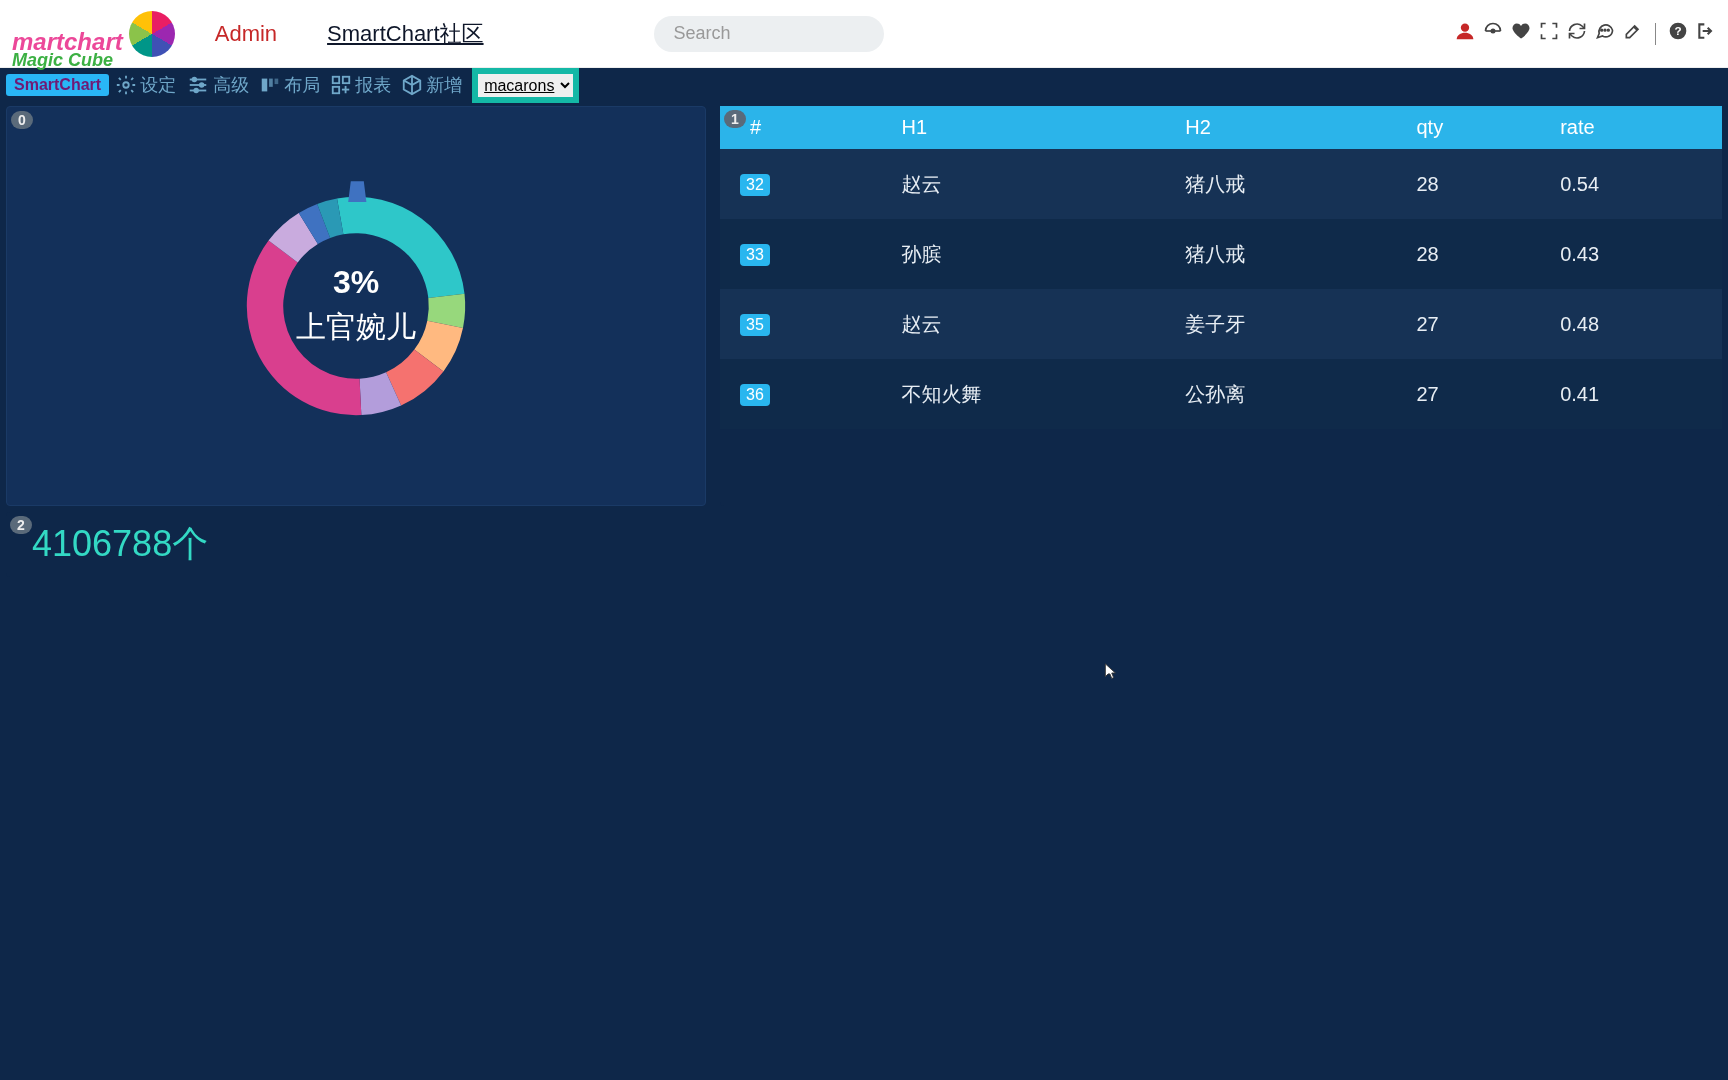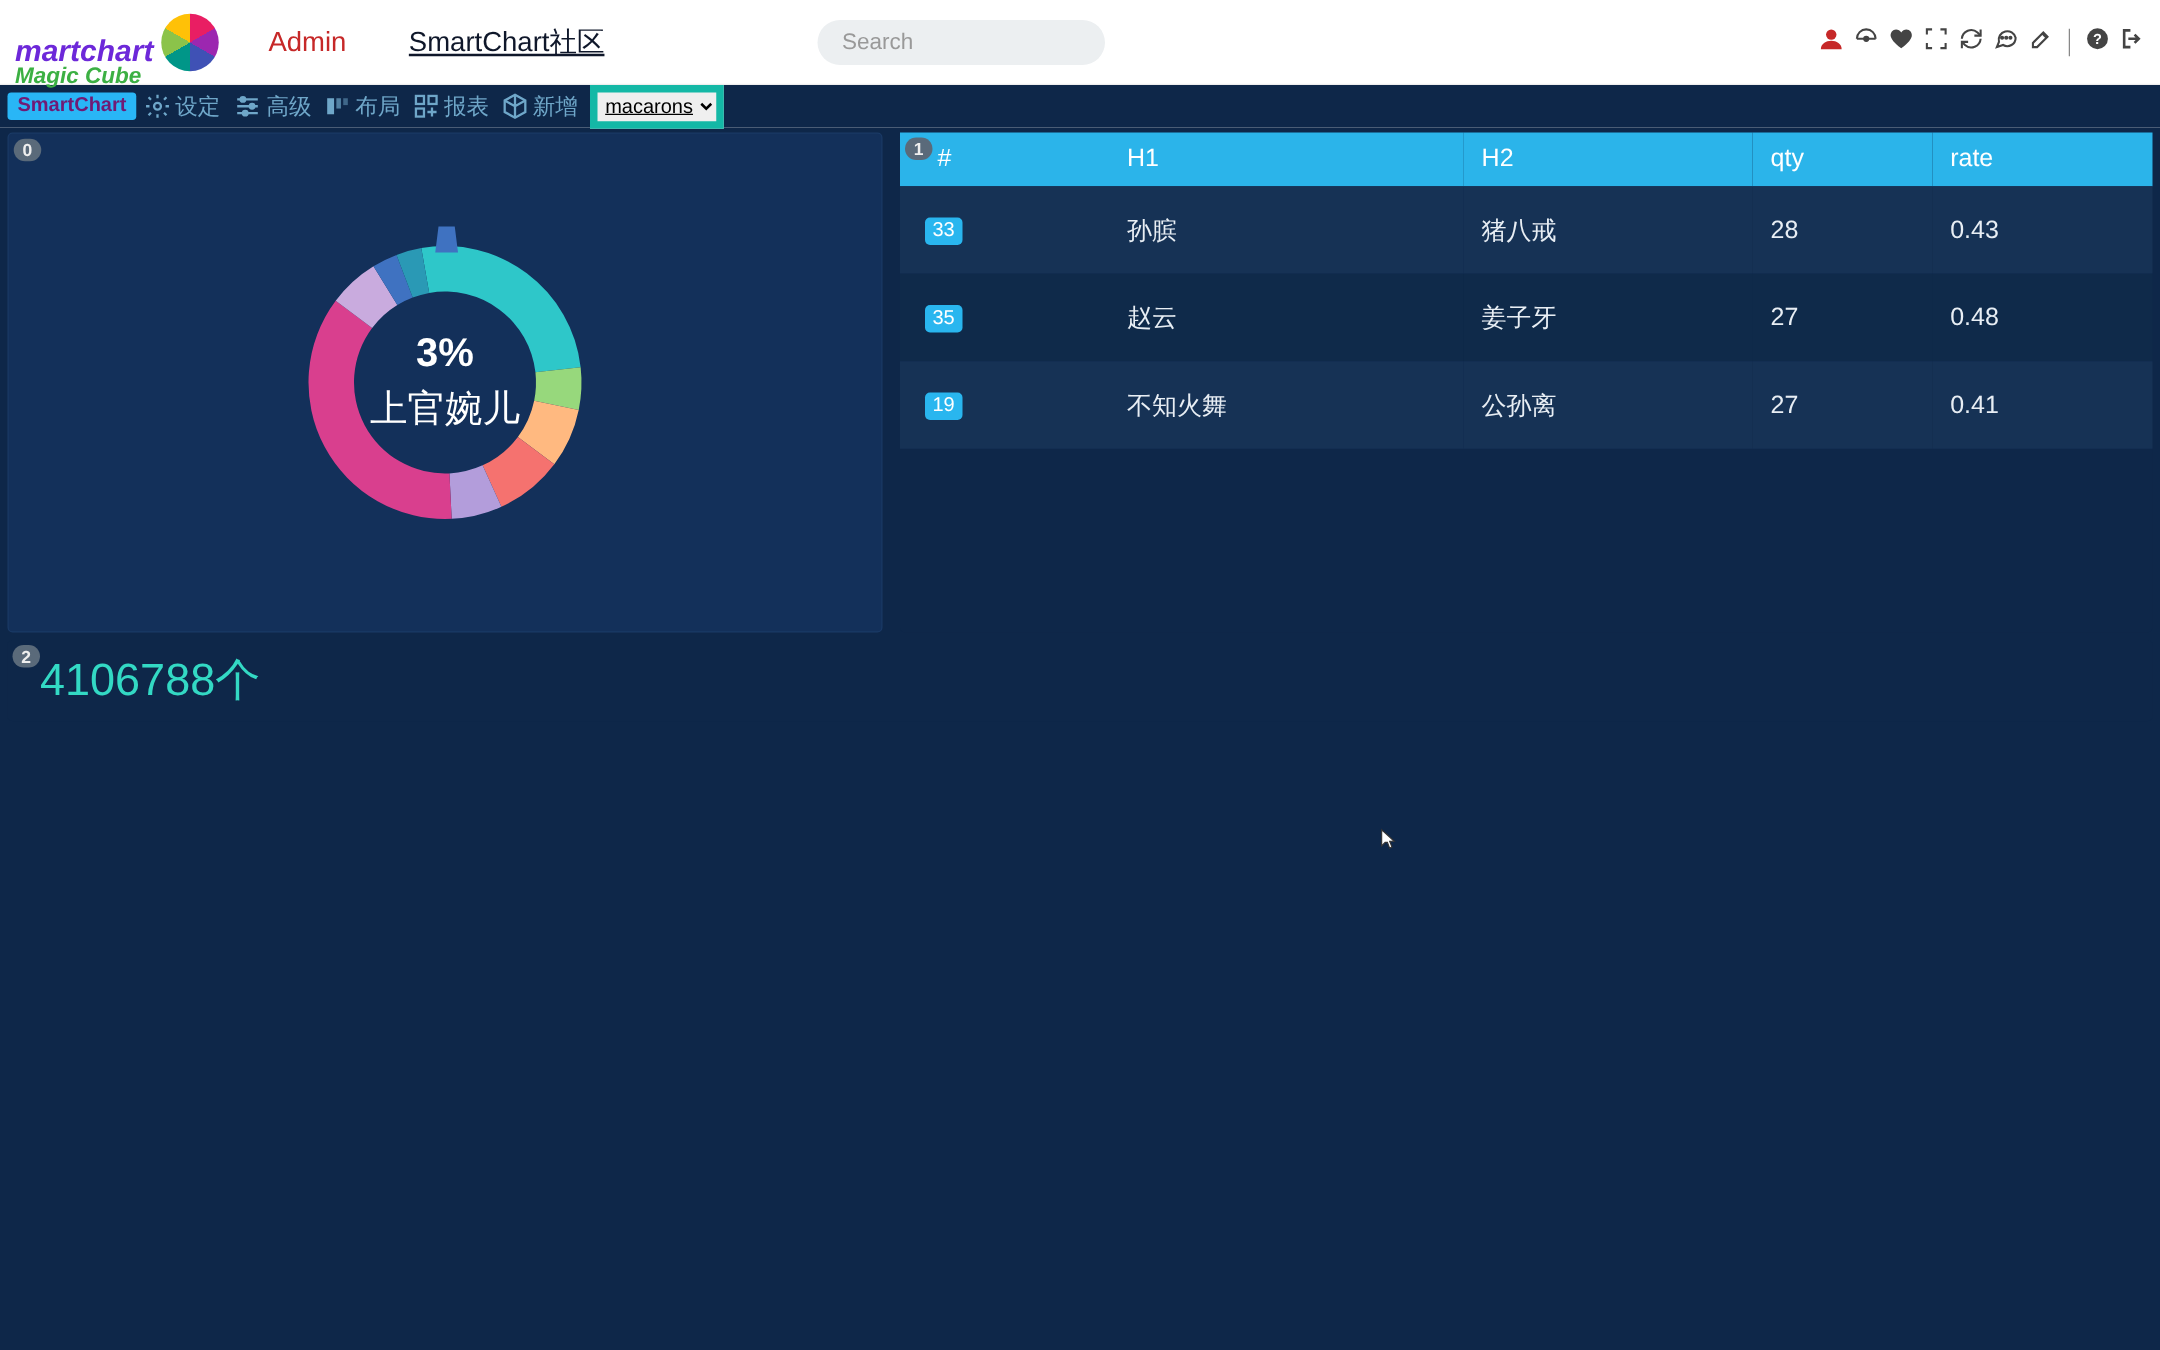--- a/index.html
+++ b/index.html
@@ -2,21 +2,21 @@
 <html><head>
 <meta charset="utf-8">
 <style>
 * { margin: 0; padding: 0; box-sizing: border-box; font-family: -apple-system, BlinkMacSystemFont, "Segoe UI", Arial, sans-serif; }
 body { width: 1728px; height: 1080px; background: #fff; overflow: hidden; }
 
 
 .topbar { height: 68px; background: #fff; display: flex; align-items: center; padding: 0 12px; border-bottom: 1px solid #eee; }
 .logo { display: flex; align-items: center; margin-right: 40px; }
 .logo-text { font-size: 24px; font-weight: bold; font-style: italic; line-height: 0.9; }
-.logo-text .line1 { color: #6d28d9; margin-top: 32px; }
+.logo-text .line1 { color: #ec4899; margin-top: 32px; }
 .logo-text .line2 { color: #3cb043; font-size: 18px; font-style: italic; }
 .logo-ball { width: 46px; height: 46px; border-radius: 50%; margin-left: 6px; position: relative; background: conic-gradient(#e91e63 0 60deg, #9c27b0 60deg 120deg, #3f51b5 120deg 180deg, #009688 180deg 240deg, #8bc34a 240deg 300deg, #ffc107 300deg 360deg); }
 .nav-admin { color: #c62828; font-size: 22px; margin-right: 50px; }
 .nav-community { color: #0f172a; font-size: 22px; margin-right: 170px; text-decoration: underline; }
 .search-wrap { background: #eceff1; border-radius: 24px; display: flex; align-items: center; padding: 8px 20px; width: 230px; height: 36px; }
 .search-input { border: none; background: transparent; outline: none; font-size: 18px; color: #888; flex: 1; }
 .search-input::placeholder { color: #999; }
 .search-icon-svg { color: #999; }
 .topbar-icons { margin-left: auto; display: flex; align-items: center; gap: 8px; color: #444; }
 .topbar-icons .ico { font-size: 20px; cursor: pointer; }
@@ -221,35 +221,42 @@
             <tr id="thead-row">
               <th style="padding-left: 30px;">#</th>
               <th>H1</th>
               <th>H2</th>
               <th>qty</th>
               <th>rate</th>
             </tr>
           </thead>
         <tbody id="tbody">
             <tr>
+              <td style="padding-left: 20px;"><span class="row-badge">32</span></td>
+              <td>赵云</td>
+              <td>猪八戒</td>
+              <td>28</td>
+              <td>0.54</td>
+            </tr>
+            <tr>
               <td style="padding-left: 20px;"><span class="row-badge">33</span></td>
               <td>孙膑</td>
               <td>猪八戒</td>
               <td>28</td>
               <td>0.43</td>
             </tr>
             <tr>
               <td style="padding-left: 20px;"><span class="row-badge">35</span></td>
               <td>赵云</td>
               <td>姜子牙</td>
               <td>27</td>
               <td>0.48</td>
             </tr>
             <tr>
-              <td style="padding-left: 20px;"><span class="row-badge">19</span></td>
+              <td style="padding-left: 20px;"><span class="row-badge">36</span></td>
               <td>不知火舞</td>
               <td>公孙离</td>
               <td>27</td>
               <td>0.41</td>
             </tr>
           </tbody>
       </table>
     </div>
   </div>
 

